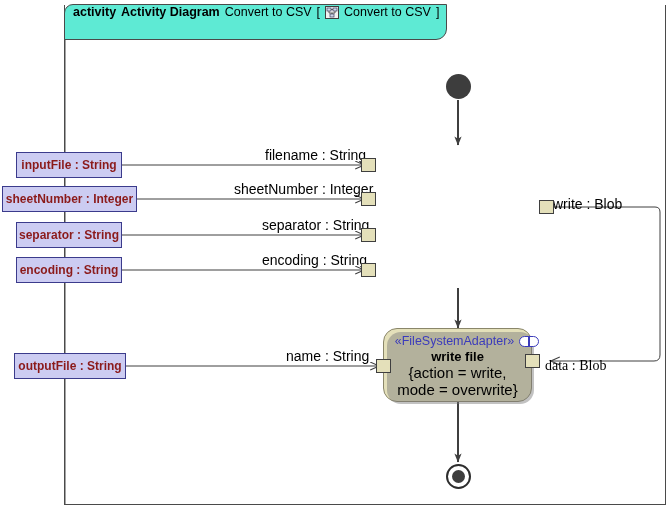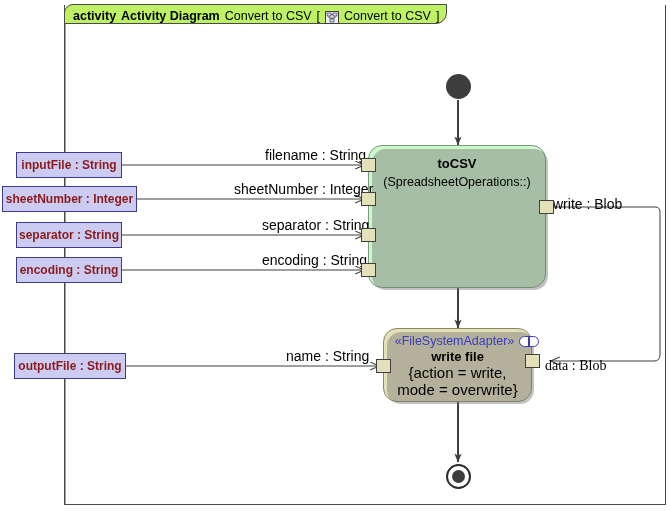--- a/index.html
+++ b/index.html
@@ -46,32 +46,32 @@
       linear-gradient(to bottom, #7d7d8a 0, #7d7d8a 3px, transparent 3px);
     background-size:72px 72px, 72px 72px;
     background-position:0px 82px, 91px 0px;
     opacity:0;
     pointer-events:none;
   }
   
   #frame-tab{
     position:absolute;
     left:64px; top:4px;
-    height:20px;
+    height:36px;
     box-sizing:border-box;
     padding:0 7px 0 8px;
     display:flex;
-    align-items:flex-end;
+    align-items:flex-start;
     gap:5px;
     white-space:nowrap;
     border:1px solid #4a4a4a;
     border-bottom:1px solid #4a4a4a;
     border-top-left-radius:9px;
     border-bottom-right-radius:11px;
-    background:#bef264;
+    background:#5eead4;
     font-size:12.5px;
     color:#000;
     z-index:6;
   }
   #frame-tab .kw{font-weight:bold;}
   #frame-tab .nm{font-weight:bold;}
   #frame-tab .plain{font-weight:normal;}
   .hdr-icon{
     width:14px;height:13px;
     display:inline-block;
@@ -250,27 +250,20 @@
     <line x1="126" y1="366" x2="379" y2="366" stroke="#3f3f3f" stroke-width="1" marker-end="url(#arrowOpen)"></line>
 
     <path d="M551,207 H655 Q660,207 660,212 V355 Q660,361 654,361 H551" fill="none" stroke="#3f3f3f" stroke-width="1" marker-end="url(#arrowOpen)"></path>
 
     <line x1="65" y1="22" x2="65" y2="504" stroke="#4a4a4a" stroke-width="1"></line>
   </svg>
 
   <div class="init-node" style="left:446px;top:74px;"></div>
   <div class="final-node" style="left:446px;top:464px;"></div>
 
-  <div class="action green" style="left:368px;top:145px;width:178px;height:143px;">
-    <div class="shadow"></div>
-    <div class="action-inner" style="padding-top:10px;gap:4px;">
-      <div class="act-title">toCSV</div>
-      <div class="act-sub">(SpreadsheetOperations::)</div>
-    </div>
-  </div>
 
   <div class="pin" style="left:361px;top:158px;"></div>
   <div class="pin" style="left:361px;top:192px;"></div>
   <div class="pin" style="left:361px;top:228px;"></div>
   <div class="pin" style="left:361px;top:263px;"></div>
 
   <div class="pin" style="left:539px;top:200px;"></div>
 
   <div class="action beige" style="left:383px;top:328px;width:149px;height:74px;">
     <div class="shadow"></div>

